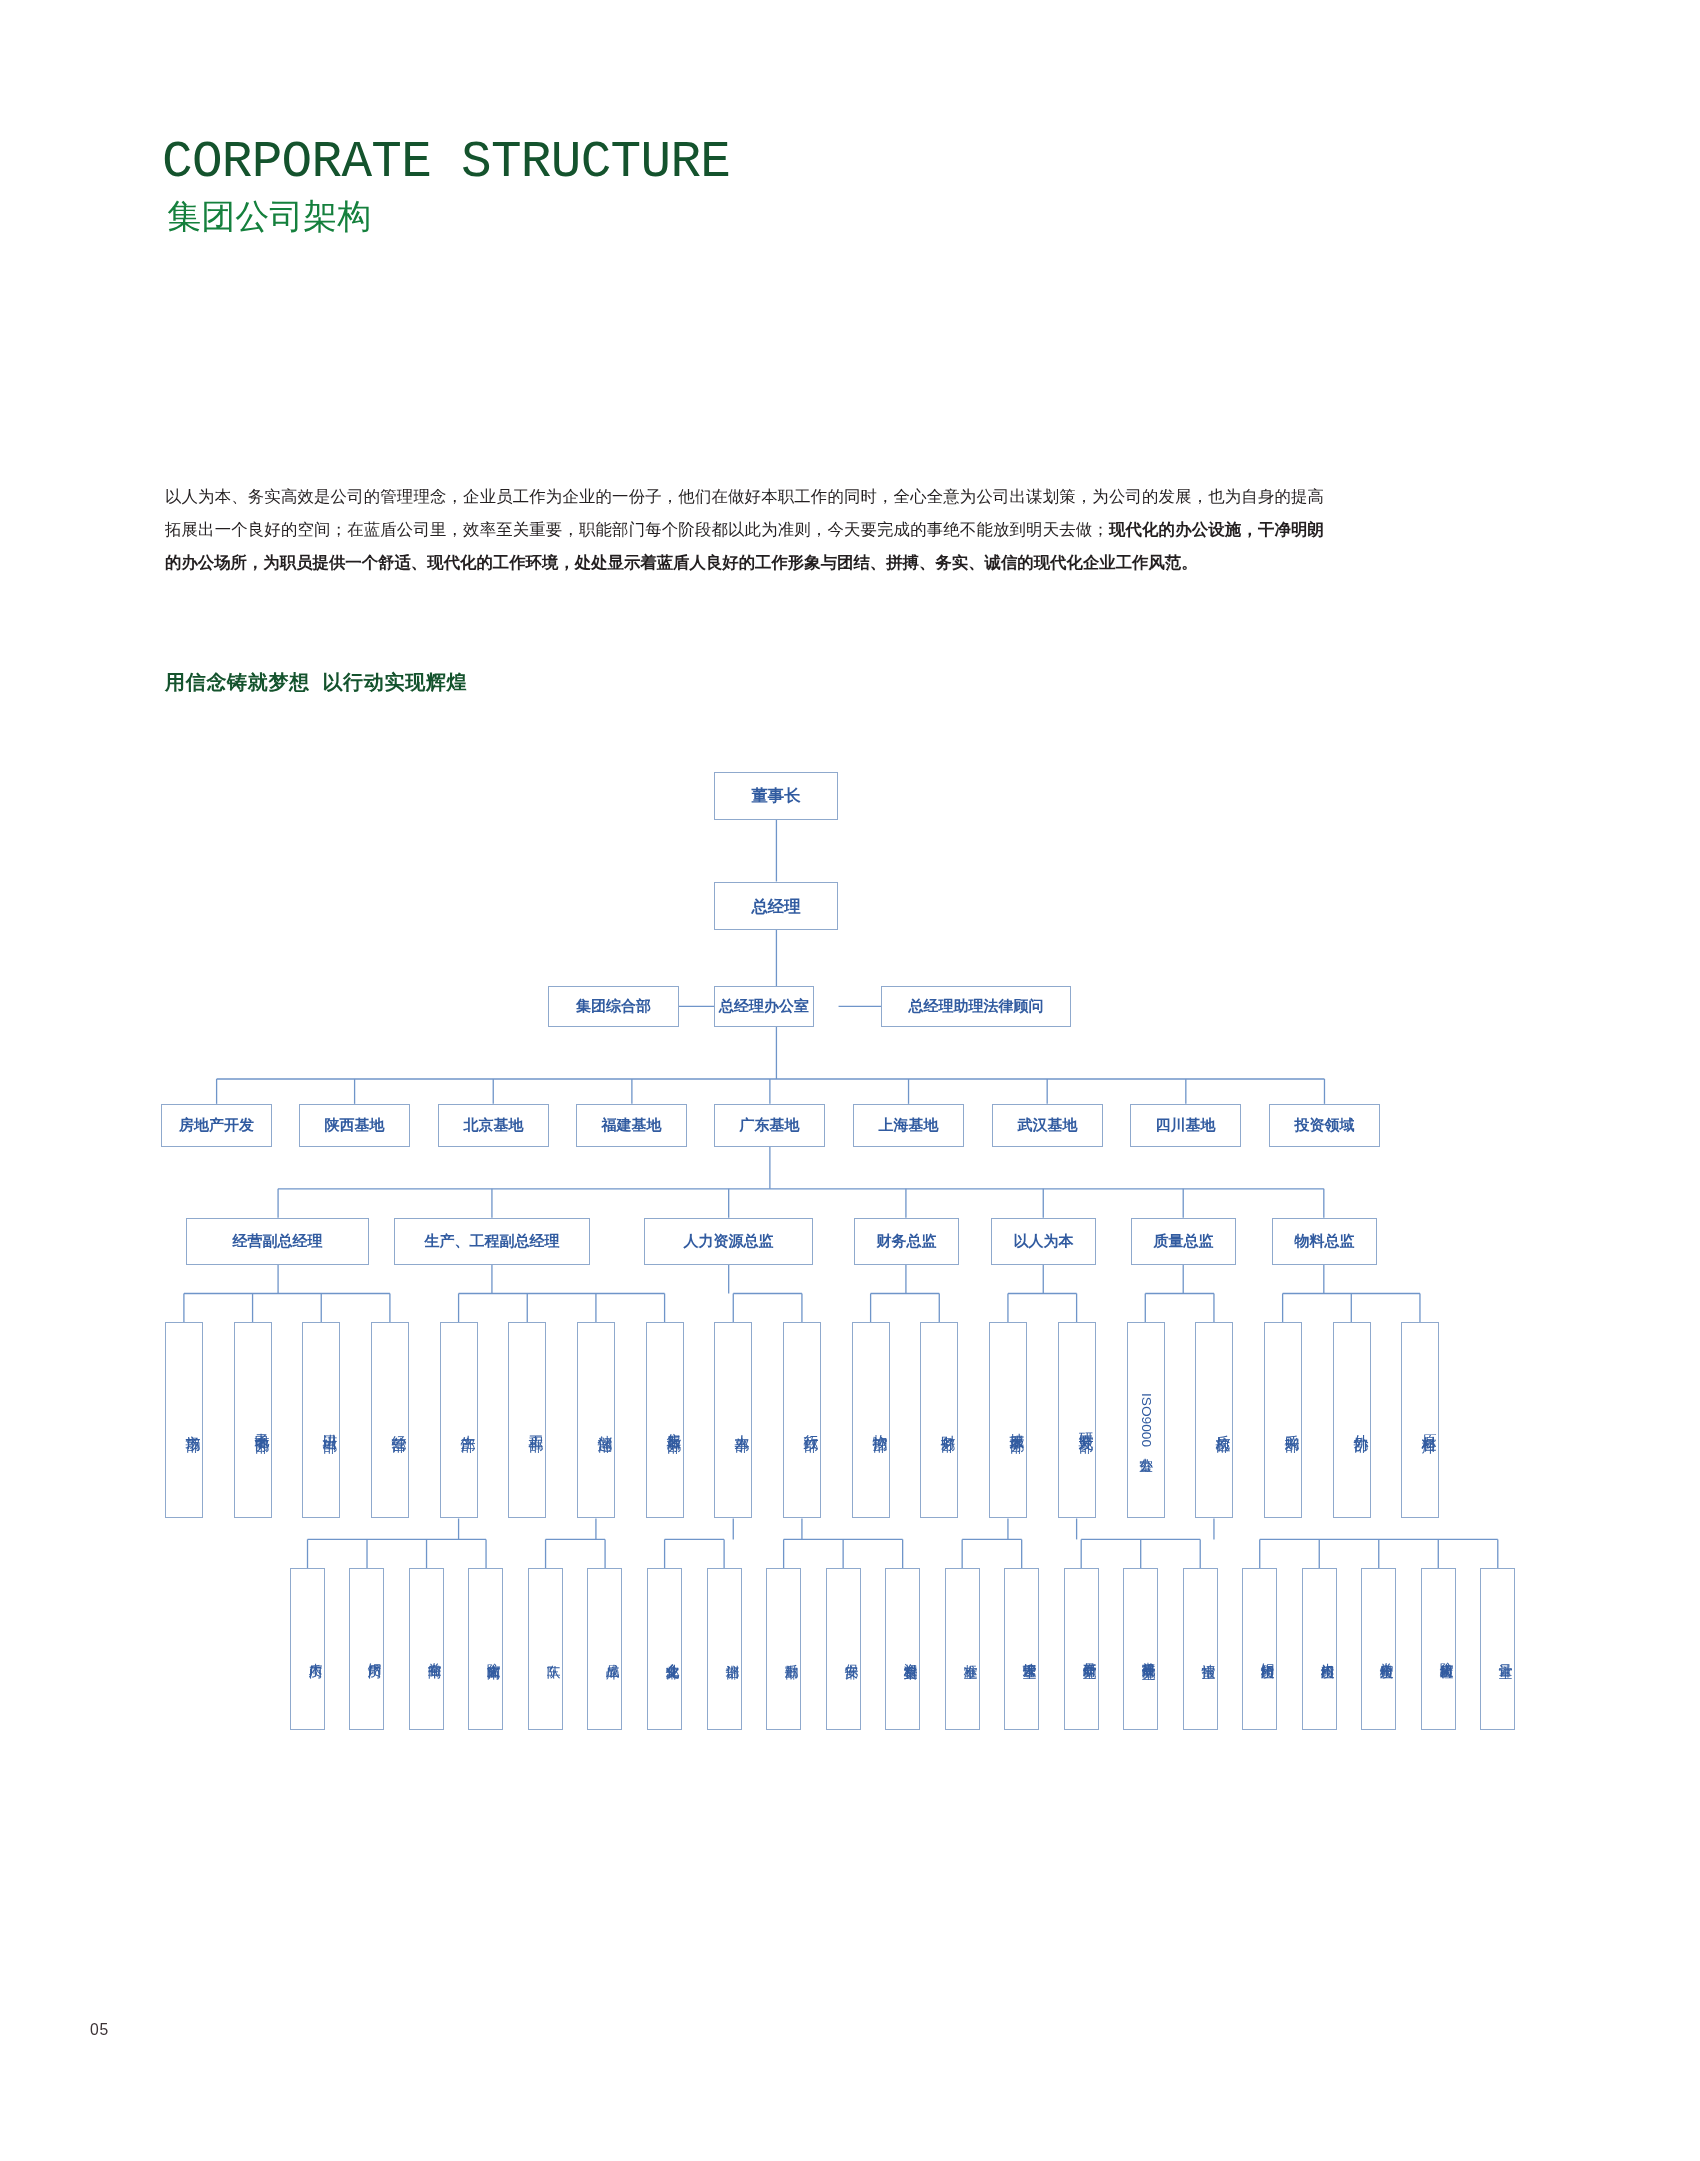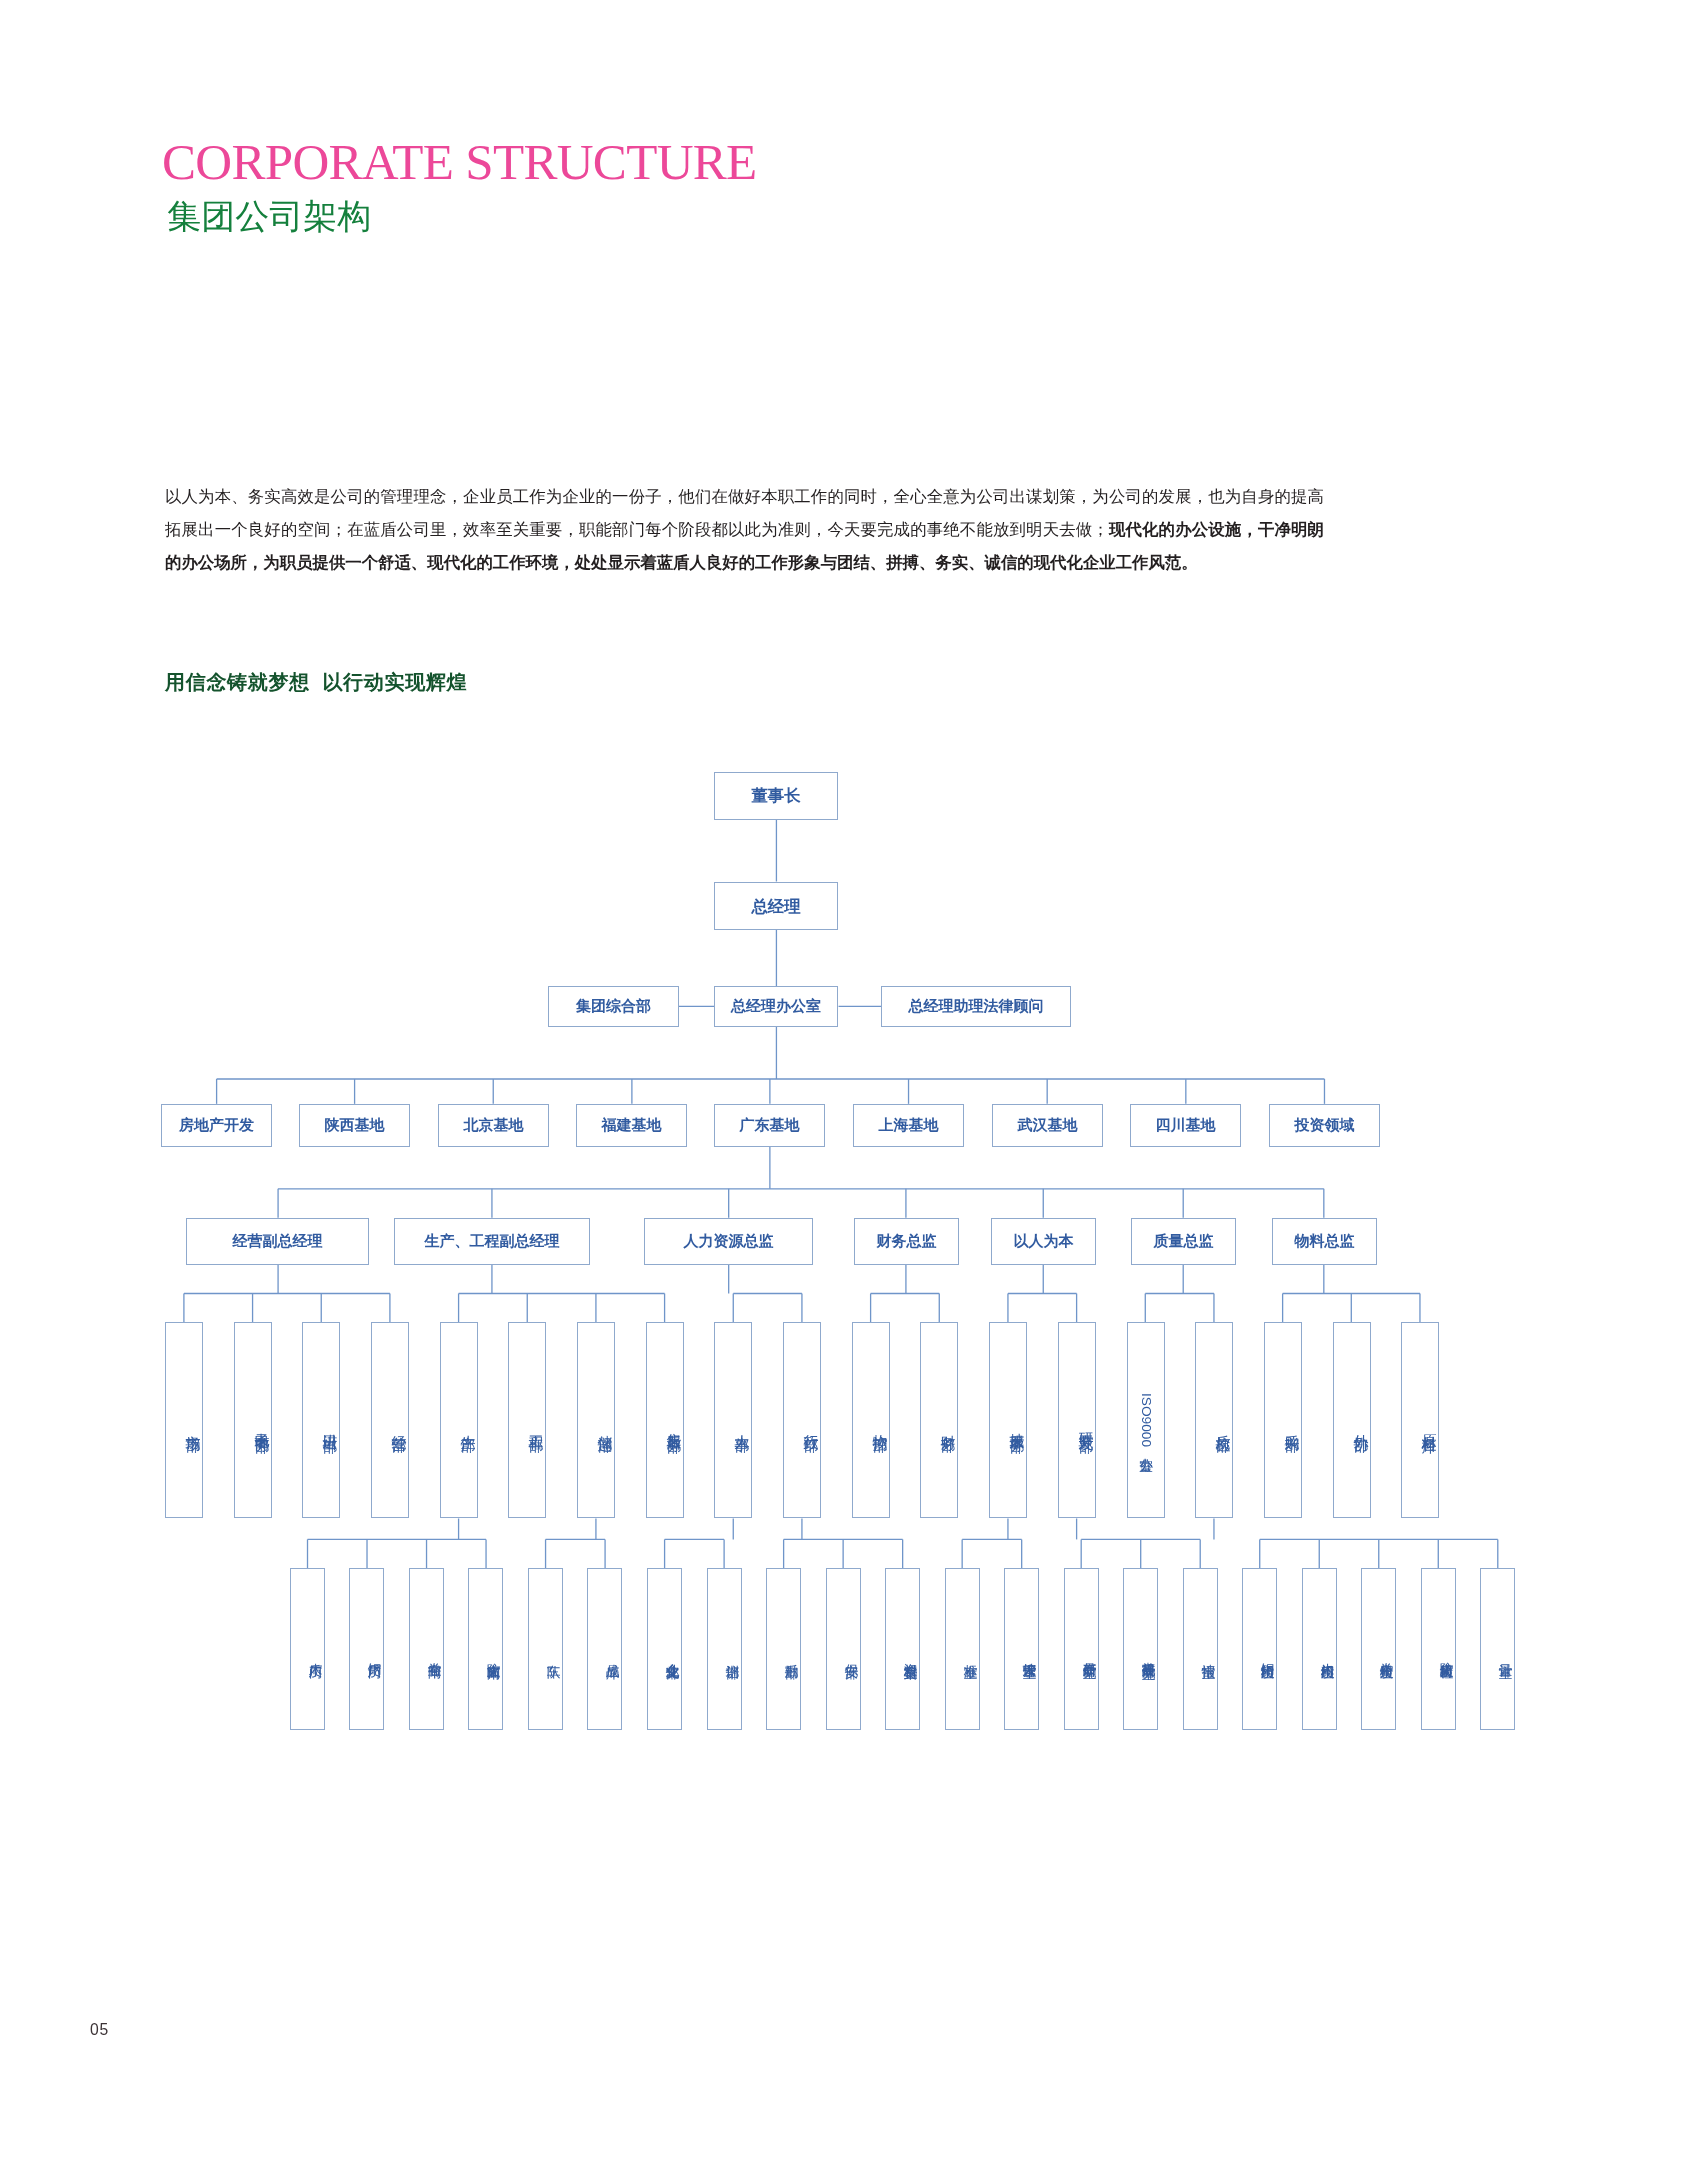--- a/index.html
+++ b/index.html
@@ -9,25 +9,25 @@
     font-family:"Liberation Sans","DejaVu Sans",sans-serif;
     position:relative;
     overflow:hidden;
   }
 
   
   #header { position:absolute; left:162px; top:137px; }
   #title-en {
     font-size:51px;
     letter-spacing:-0.7px;
-    color:#ec4899;
+    color:#14532d;
     font-weight:400;
     line-height:1.0;
     white-space:nowrap;
-    font-family:Liberation Serif, serif;
+    font-family:Liberation Mono, monospace;
   }
   #title-cn {
     font-size:34px;
     color:#15803d;
     font-weight:400;
     margin-top:9.2px;
     margin-left:5.2px;
     line-height:1.15;
     white-space:nowrap;
   }
@@ -225,21 +225,21 @@
       <line x1="1926" y1="1204" x2="1926" y2="1248" stroke="#6f95c9" stroke-width="2"></line>
       <line x1="2017" y1="1204" x2="2017" y2="1248" stroke="#6f95c9" stroke-width="2"></line>
       <line x1="2108" y1="1204" x2="2108" y2="1248" stroke="#6f95c9" stroke-width="2"></line>
       <line x1="2199" y1="1204" x2="2199" y2="1248" stroke="#6f95c9" stroke-width="2"></line>
       <line x1="2290" y1="1204" x2="2290" y2="1248" stroke="#6f95c9" stroke-width="2"></line>
     </svg>
 
 <div class="node h" style="left: 714px; top: 19.6px; width: 124px; height: 48px;">董事长</div>
     <div class="node h" style="left: 714px; top: 130px; width: 124px; height: 48px;">总经理</div>
     <div class="node h2" style="left: 548px; top: 234px; width: 131px; height: 41px;">集团综合部</div>
-    <div class="node h2" style="left: 714px; top: 234px; width: 124px; height: 41px;">总经理办公室</div>
+    <div class="node h2" style="left: 714px; top: 234px; width: 100px; height: 41px;">总经理办公室</div>
     <div class="node h2" style="left: 881px; top: 234px; width: 190px; height: 41px;">总经理助理法律顾问</div>
     <div class="node reg" style="left: 161px; top: 352px; width: 111px; height: 43px;">房地产开发</div>
     <div class="node reg" style="left: 299px; top: 352px; width: 111px; height: 43px;">陕西基地</div>
     <div class="node reg" style="left: 438px; top: 352px; width: 111px; height: 43px;">北京基地</div>
     <div class="node reg" style="left: 576px; top: 352px; width: 111px; height: 43px;">福建基地</div>
     <div class="node reg" style="left: 714px; top: 352px; width: 111px; height: 43px;">广东基地</div>
     <div class="node reg" style="left: 853px; top: 352px; width: 111px; height: 43px;">上海基地</div>
     <div class="node reg" style="left: 992px; top: 352px; width: 111px; height: 43px;">武汉基地</div>
     <div class="node reg" style="left: 1130px; top: 352px; width: 111px; height: 43px;">四川基地</div>
     <div class="node reg" style="left: 1269px; top: 352px; width: 111px; height: 43px;">投资领域</div>

